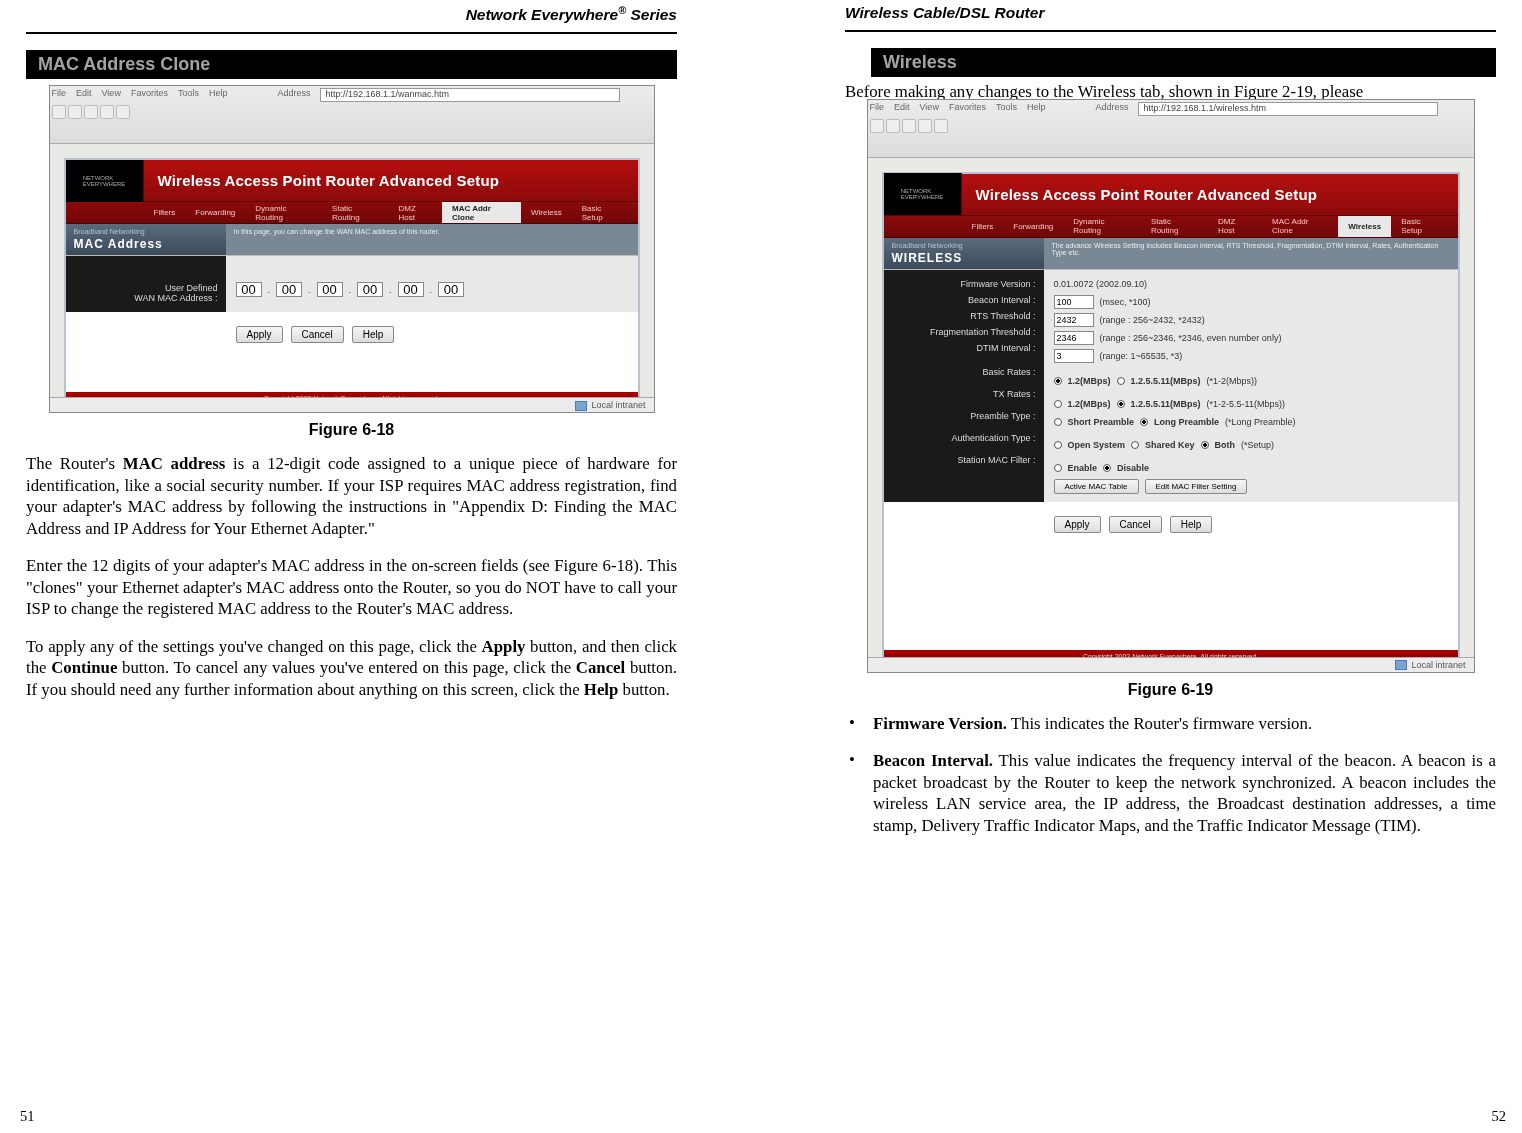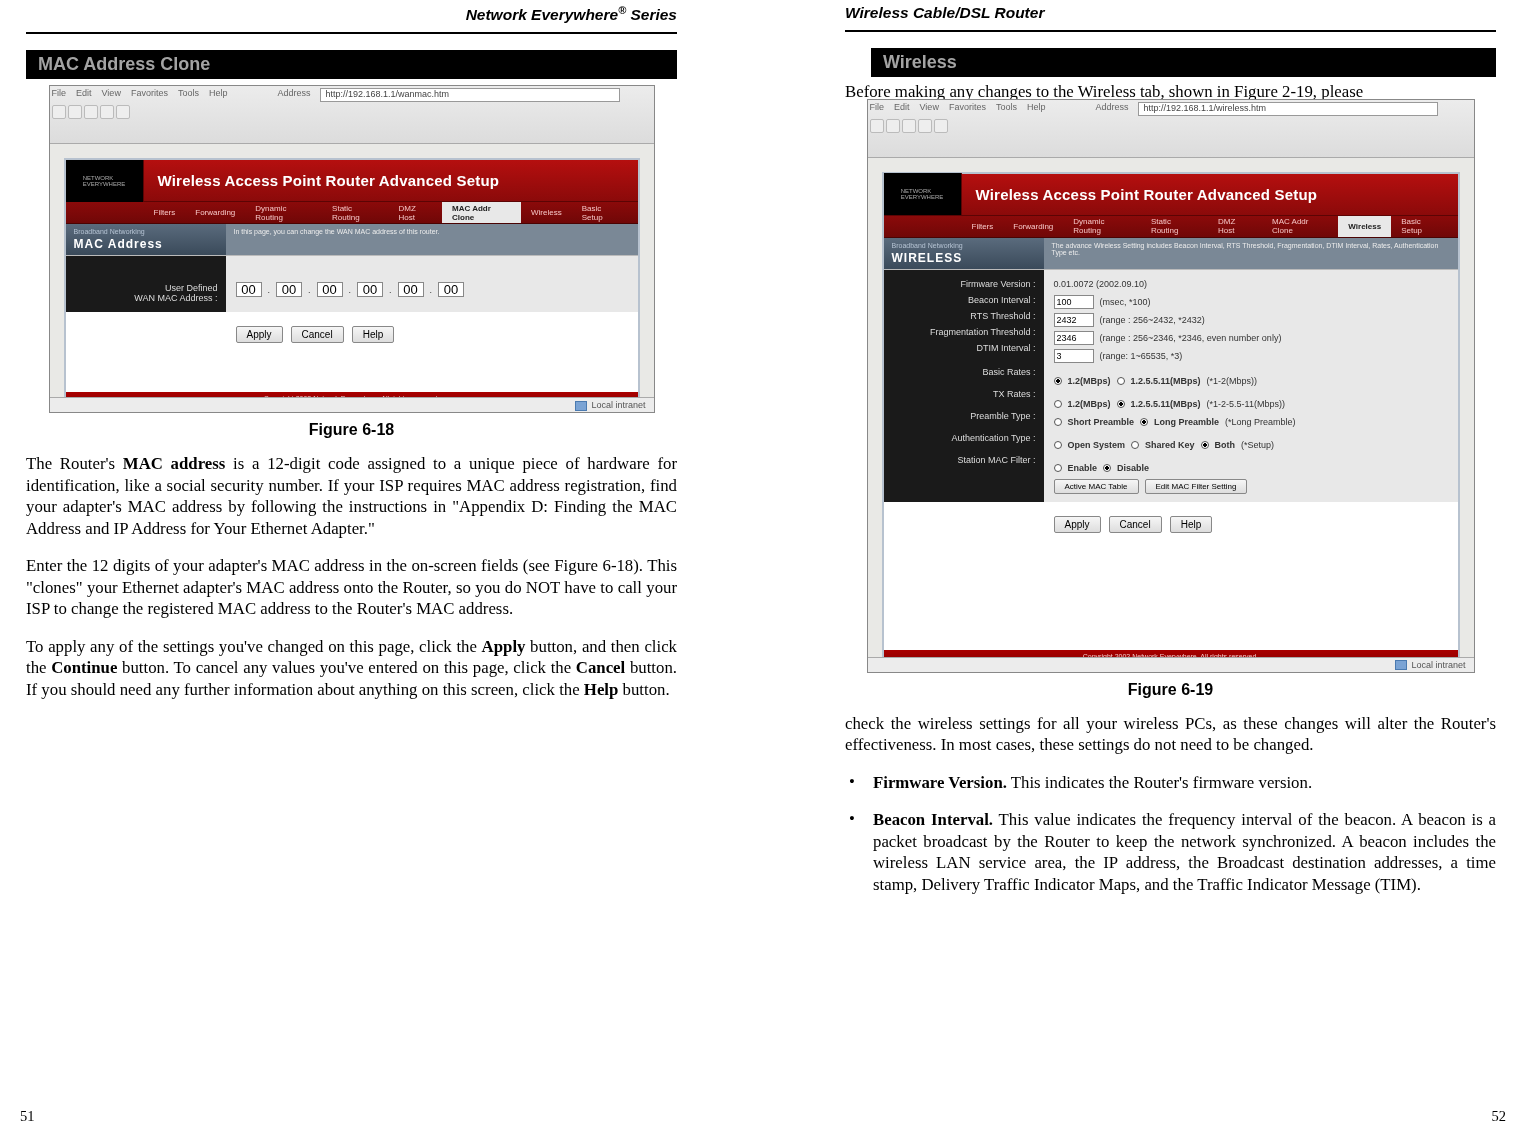--- a/index.html
+++ b/index.html
@@ -366,21 +366,20 @@
         <button class="gui-btn">Cancel</button>
         <button class="gui-btn">Help</button>
       </div>
       <div class="r-foot">Copyright 2002 Network Everywhere. All rights reserved.</div>
     </div>
     <div class="status-bar"><span class="intranet-icon"></span><span>Local intranet</span></div>
   </div>
 
   <div class="figure-caption">Figure 6-19</div>
 
-  <p class="body-text">check the wireless settings for all your wireless PCs, as these changes will alter the Router's effectiveness. In most cases, these settings do not need to be changed.</p>
 
   <div class="bullet">
     <div class="dot">•</div>
     <div class="txt"><b>Firmware Version.</b><span>  This indicates the Router's firmware version.</span></div>
   </div>
 
   <div class="bullet">
     <div class="dot">•</div>
     <div class="txt"><b>Beacon Interval.</b><span>  This value indicates the frequency interval of the beacon. A beacon is a packet broadcast by the Router to keep the network synchronized. A beacon includes the wireless LAN service area, the IP address, the Broadcast destination addresses, a time stamp, Delivery Traffic Indicator Maps, and the Traffic Indicator Message (TIM).</span></div>
   </div>

